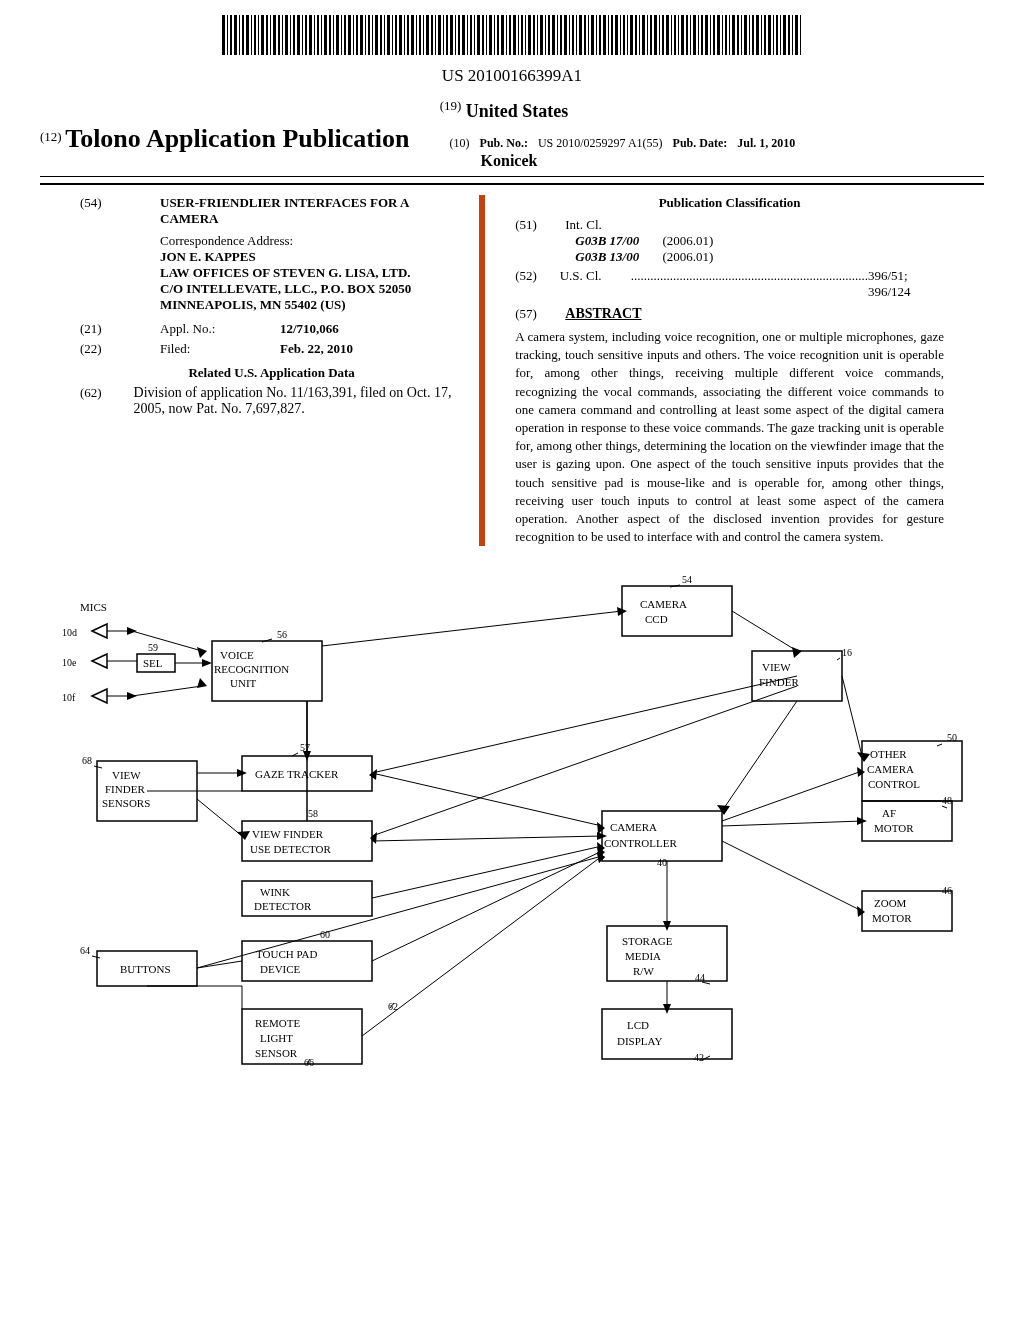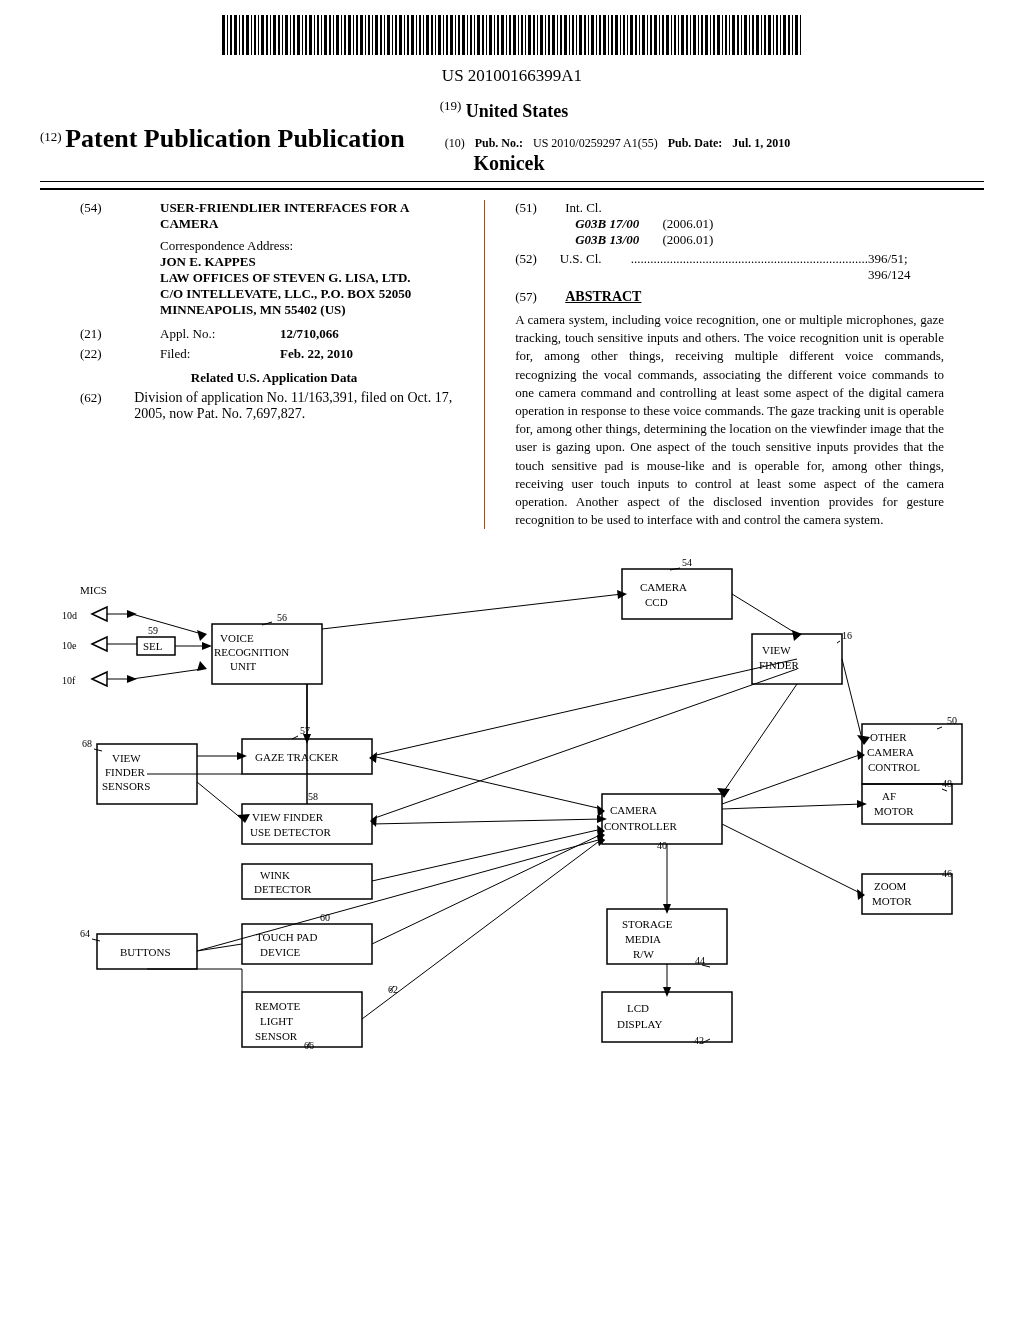--- a/index.html
+++ b/index.html
@@ -52,39 +52,39 @@
     .pub-info {
       display: flex;
       flex-direction: row;
       font-size: 12px;
       margin-left: 20px;
       margin-top: 12px;
     }
     .pub-info-row { display: flex; gap: 10px; }
     .pub-num-label { font-weight: bold; }
     .inventor-line {
-      font-size: 20px;
+      font-size: 16px;
       font-weight: bold;
       margin-left: 10px;
       margin-top: -2px;
     }
 
     
     .main-content {
       display: flex;
       padding: 10px 40px 0 40px;
       gap: 20px;
       border-top: 2px solid #000;
       margin: 6px 40px 0 40px;
     }
 
     .left-col {
       width: 48%;
       padding-right: 16px;
-      border-right: 1px solid #c2410c;
+      border-right: 6px solid #c2410c;
     }
     .right-col {
       width: 52%;
       padding-left: 10px;
     }
 
     .info-row {
       display: flex;
       margin-bottom: 6px;
       font-size: 13px;
@@ -317,21 +317,21 @@
 <div class="pub-number">US 20100166399A1</div>
 
 <div class="title-block">
   <div class="country-line">
     <span class="num19">(19)</span>
     <strong>United States</strong>
   </div>
   <div class="patent-app-line">
     <div>
       <span class="num12">(12)</span>
-      <span class="patent-app-title">Patent Publication Publication</span>
+      <span class="patent-app-title">Tolono Application Publication</span>
     </div>
     <div class="pub-info">
       <div class="pub-info-row">
         <span class="num19">(10)</span>
         <span class="pub-num-label">Pub. No.:</span>
         <span>US 2010/0259297 A1</span>
       </div>
       <div class="pub-info-row">
         <span class="num19">(55)</span>
         <span class="pub-num-label">Pub. Date:</span>
@@ -374,20 +374,21 @@
     </div>
 
     <div class="related-title">Related U.S. Application Data</div>
     <div class="info-row">
       <span class="info-label">(62)</span>
       <span class="related-text">Division of application No. 11/163,391, filed on Oct. 17, 2005, now Pat. No. 7,697,827.</span>
     </div>
   </div>
 
   <div class="right-col">
+    <div class="pub-class-title">Publication Classification</div>
 
     <div class="class-row">
       <span class="class-num">(51)</span>
       <div>
         <div>Int. Cl.</div>
         <div style="margin-left:10px;">
           <div>
             <em style="font-weight:bold;">G03B 17/00</em>
             <span style="margin-left:20px;">(2006.01)</span>
           </div>

